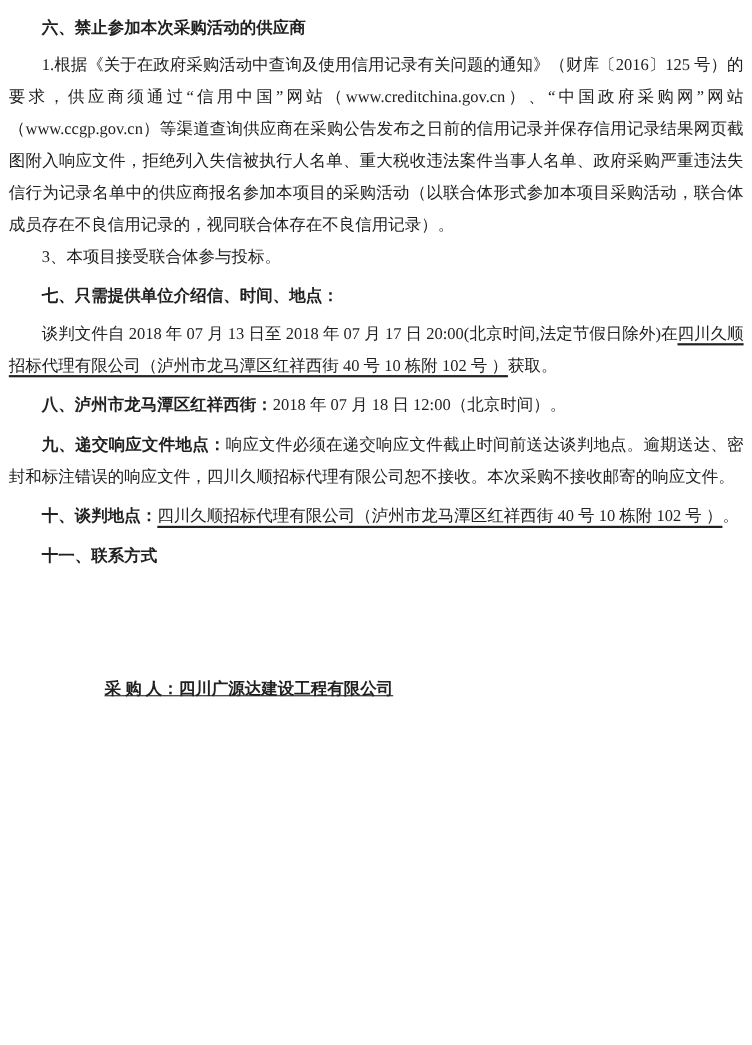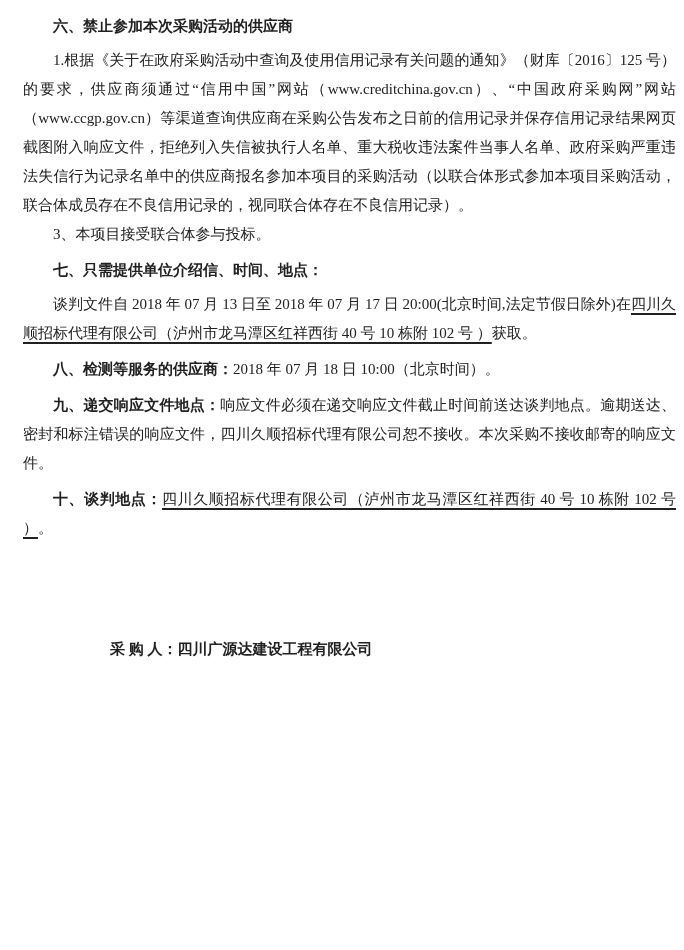--- a/index.html
+++ b/index.html
@@ -11,21 +11,21 @@
     position: relative;
     width: 684px;
     min-height: 950px;
     box-sizing: border-box;
     margin: 0 auto;
     background: #ffffff;
     color: #212121;
     font-family: "Liberation Serif", "DejaVu Serif", serif;
     font-size: 15px;
     line-height: 29px;
-    padding: 5px 8px 10px 23px;
+    padding: 5px 8px 10px 8px;
     text-align: justify;
     overflow: hidden;
     border-radius: 10px;
   }
   .blk {
     margin: 0;
     text-indent: 2em;
   }
   .blk.heading {
     font-weight: bold;
@@ -35,36 +35,38 @@
   .blk.heading-para {
     margin-top: 7px;
     margin-bottom: 5px;
   }
   .blk.contact {
     margin-top: 92px;
     margin-left: 87px;
     text-indent: 0;
     font-weight: bold;
     text-align: left;
+    text-decoration: underline;
   }
   .run.b { font-weight: bold; }
   .run.u {
     text-decoration: underline;
     text-underline-offset: 4px;
     text-decoration-thickness: 1.5px;
   }
 </style>
 </head>
 <body>
 
 <div class="page">
   <main>
       <p class="blk heading"><span class="run b">六、禁止参加本次采购活动的供应商</span></p>
       <p class="blk para"><span class="run">1.根据《关于在政府采购活动中查询及使用信用记录有关问题的通知》（财库〔2016〕125 号）的要求，供应商须通过“信用中国”网站（www.creditchina.gov.cn）、“中国政府采购网”网站（www.ccgp.gov.cn）等渠道查询供应商在采购公告发布之日前的信用记录并保存信用记录结果网页截图附入响应文件，拒绝列入失信被执行人名单、重大税收违法案件当事人名单、政府采购严重违法失信行为记录名单中的供应商报名参加本项目的采购活动（以联合体形式参加本项目采购活动，联合体成员存在不良信用记录的，视同联合体存在不良信用记录）。</span></p>
       <p class="blk para"><span class="run">3、本项目接受联合体参与投标。</span></p>
       <p class="blk heading"><span class="run b">七、只需提供单位介绍信、时间、地点：</span></p>
       <p class="blk para"><span class="run">谈判文件自 2018 年 07 月 13 日至 2018 年 07 月 17 日 20:00(北京时间,法定节假日除外)在</span><span class="run u">四川久顺招标代理有限公司（泸州市龙马潭区红祥西街 40 号 10 栋附 102 号 ）</span><span class="run">获取。</span></p>
-      <p class="blk heading-para"><span class="run b">八、检测等服务的供应商：</span><span class="run">2018 年 07 月 18 日 10:00（北京时间）。</span></p>
+      <p class="blk heading-para"><span class="run b">八、泸州市龙马潭区红祥西街：</span><span class="run">2018 年 07 月 18 日 12:00（北京时间）。</span></p>
       <p class="blk heading-para"><span class="run b">九、递交响应文件地点：</span><span class="run">响应文件必须在递交响应文件截止时间前送达谈判地点。逾期送达、密封和标注错误的响应文件，四川久顺招标代理有限公司恕不接收。本次采购不接收邮寄的响应文件。</span></p>
       <p class="blk heading-para"><span class="run b">十、谈判地点：</span><span class="run u">四川久顺招标代理有限公司（泸州市龙马潭区红祥西街 40 号 10 栋附 102 号 ）</span><span class="run">。</span></p>
+      <p class="blk heading"><span class="run b">十一、联系方式</span></p>
       <p class="blk contact"><span class="run b">采 购 人：四川广源达建设工程有限公司</span></p>
     </main>
 </div>
 
 </body></html>

